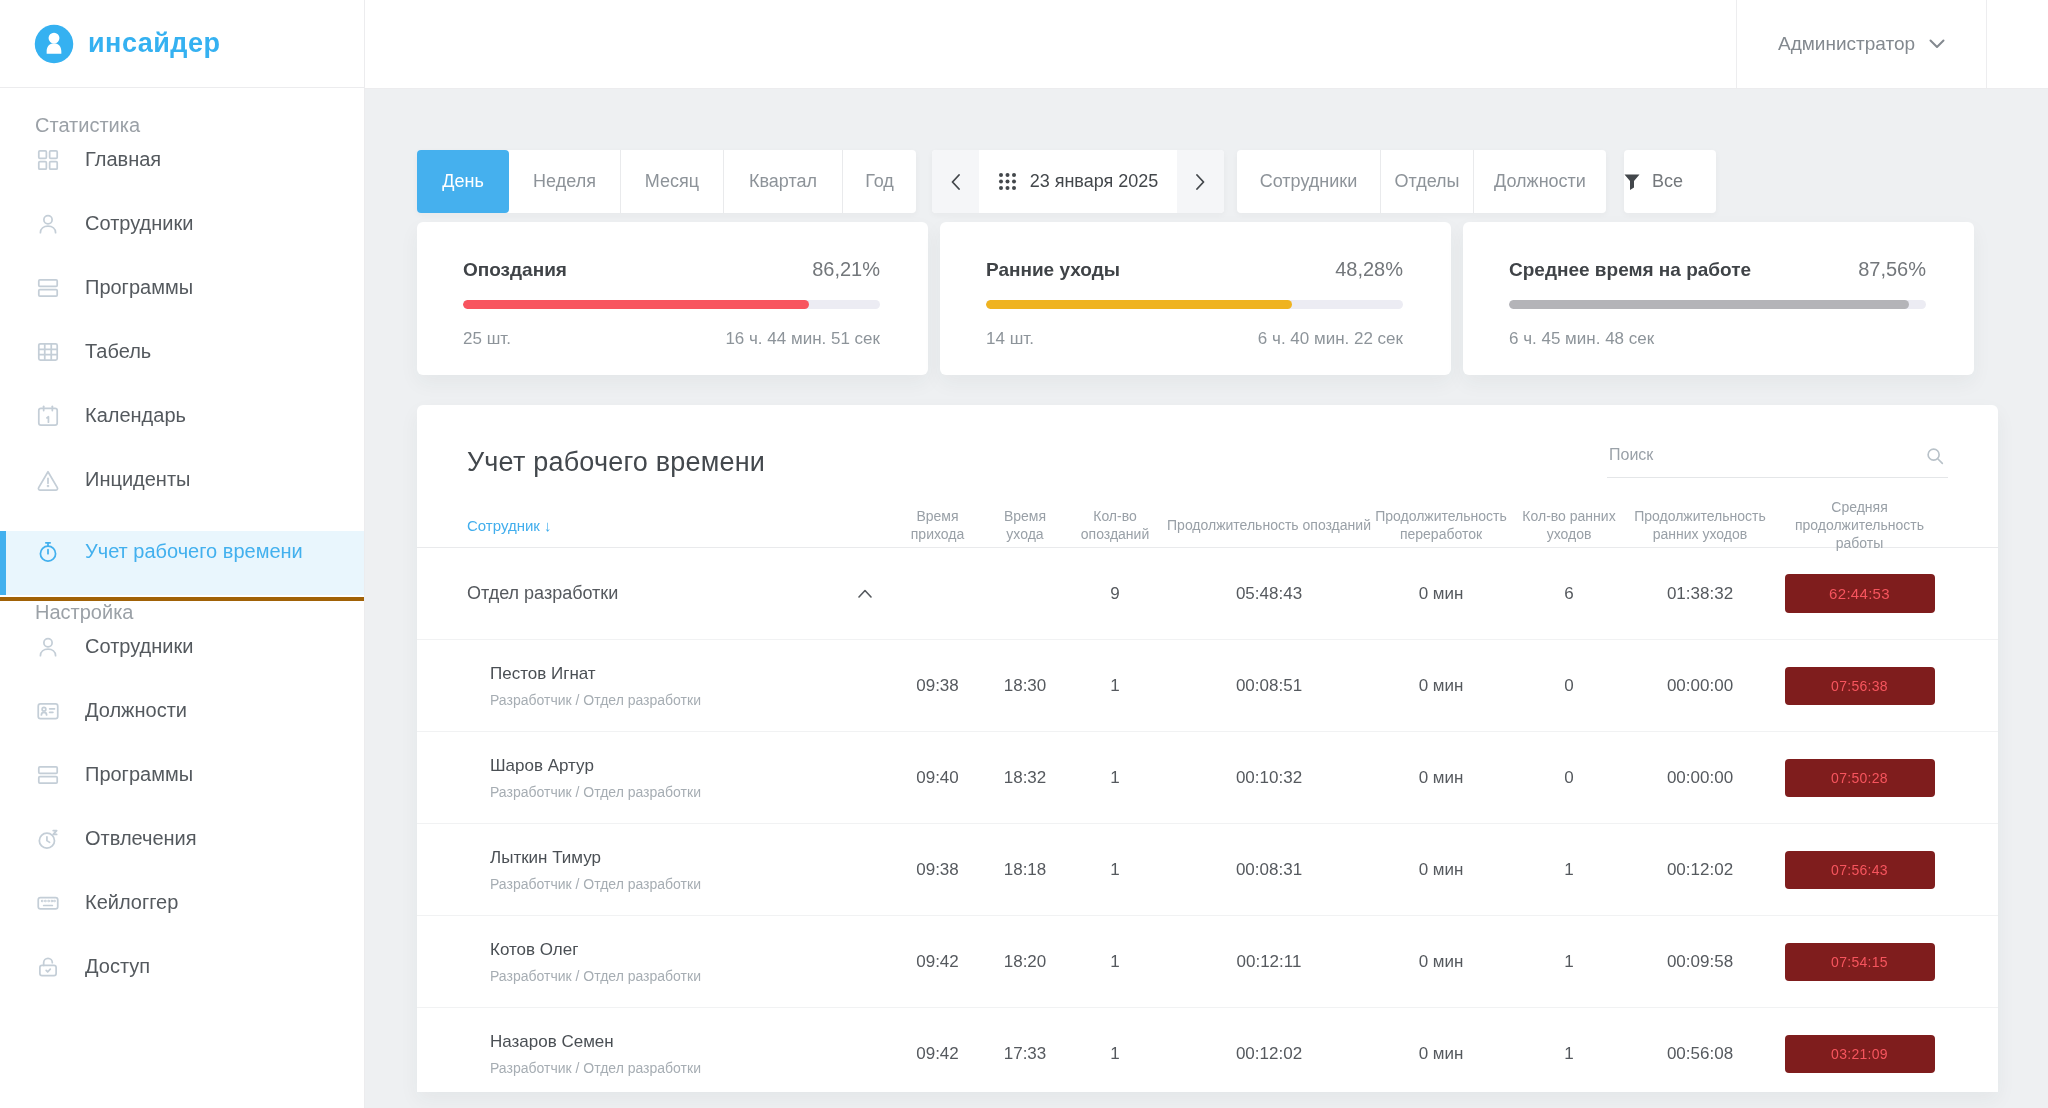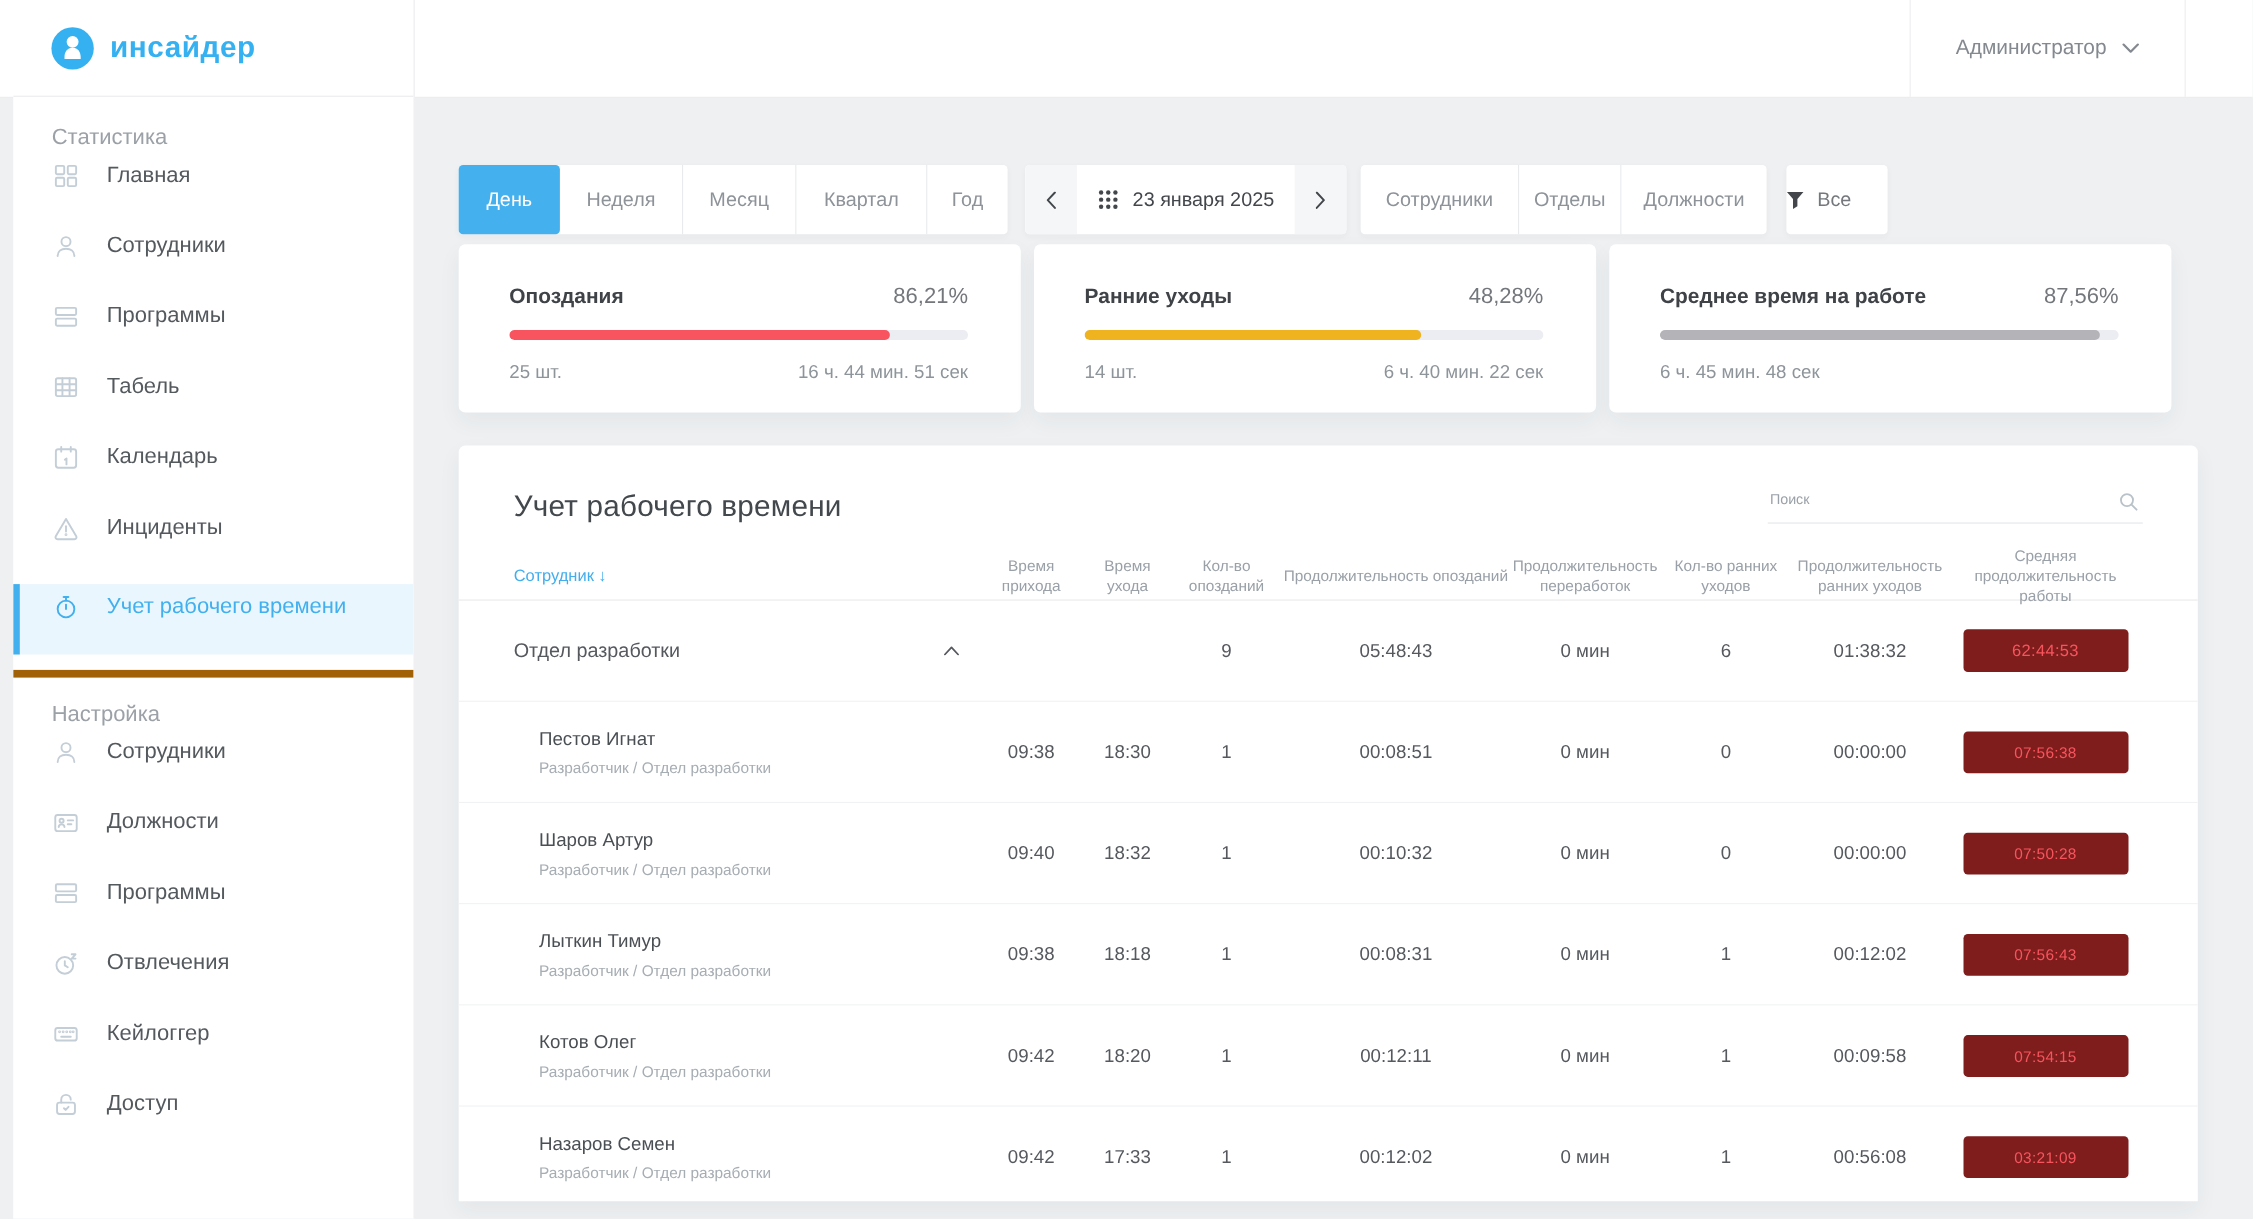--- a/index.html
+++ b/index.html
@@ -13,30 +13,30 @@
   .stroke-ic.blue{stroke:#42b0ee}
 
   
   .topbar{position:absolute;left:0;top:0;right:0;height:88px;background:#fff;border-bottom:1px solid #ececee;z-index:1}
   .user-menu{position:absolute;right:61px;top:0;width:249px;height:88px;
     border-left:1px solid #ededef;border-right:1px solid #ededef;
     display:flex;align-items:center;justify-content:center;gap:14px;cursor:pointer}
   .user-menu span{font-size:19px;color:#83898f}
 
   
-  .sidebar{position:absolute;left:12px;top:0;width:364px;bottom:0;background:#fff;border-right:1px solid #ececee;z-index:2;overflow:hidden}
+  .sidebar{position:absolute;left:0;top:0;width:364px;bottom:0;background:#fff;border-right:1px solid #ececee;z-index:2;overflow:hidden}
   .logo{height:88px;border-bottom:1px solid #ececee;display:flex;align-items:center;gap:13px;padding-left:33px;box-sizing:border-box}
   .logo-text{font-size:27px;font-weight:700;color:#35b1f1;letter-spacing:.5px}
   .sidebar-nav{padding-top:26px}
   .section-label{margin:0 0 10px 35px;font-size:20px;color:#9ba1a7}
   .nav-item{display:flex;align-items:flex-start;min-height:64px;padding-left:35px;gap:24px;cursor:pointer;box-sizing:border-box}
   .nav-label{font-size:20px;color:#54595e;line-height:1.25;padding-right:16px}
   .nav-item.active{background:#e9f6fd;border-left:6px solid #42b0ee;padding-left:29px;padding-top:8px;padding-bottom:8px}
   .nav-item.active .nav-label{color:#42b0ee}
-  .section--settings{border-top:7px solid #a16207;margin-top:14px;padding-top:22px}
+  .section--settings{border-top:4px solid #a16207;margin-top:2px;}
 
   
   .main{position:absolute;left:365px;top:89px;right:0;bottom:0;overflow:hidden}
 
   
   .controls{position:absolute;left:52px;top:61px;width:1581px;height:63px;display:flex;align-items:stretch}
   .seg-group{display:flex;background:#fff;border-radius:4px;box-shadow:0 2px 6px rgba(40,50,60,.04)}
   .seg{display:flex;align-items:center;justify-content:center;font-size:18px;color:#8d9399;
     border-right:1px solid #e9eaec;cursor:pointer;box-sizing:border-box}
   .seg:last-child{border-right:none}
@@ -59,21 +59,21 @@
   .bar{margin:19px 48px 0 46px;height:9px;border-radius:5px;background:#ececf3;overflow:hidden}
   .bar-fill{height:100%;border-radius:5px}
   .card-foot{display:flex;justify-content:space-between;margin:20px 48px 0 46px;font-size:17px;color:#8d949a}
 
   
   .table-card{position:absolute;left:52px;top:316px;width:1581px;height:687px;background:#fff;
     border-radius:6px 6px 0 0;box-shadow:0 8px 20px rgba(40,50,60,.05);overflow:hidden;box-sizing:border-box}
   .table-head{display:flex;justify-content:space-between;align-items:flex-end;padding:40px 50px 20px 50px}
   .table-title{font-size:27px;color:#43484d;letter-spacing:.2px}
   .search{position:relative;width:341px;border-bottom:1px solid #e4e6e8;padding-bottom:12px}
-  .search input{border:none;outline:none;background:transparent;font-size:13px;color:#1d4ed8;width:300px;
+  .search input{border:none;outline:none;background:transparent;font-size:16px;color:#1d4ed8;width:300px;
     font-family:"Liberation Sans",sans-serif}
   .search input::placeholder{color:#9aa1a8}
   .search .s-ic{position:absolute;right:2px;top:0}
 
   .tgrid{display:grid;grid-template-columns:423px 95px 80px 100px 208px 136px 120px 142px 177px;align-items:center}
   .thead{padding:0 50px;height:50px;border-bottom:1px solid #e9eaec;box-sizing:border-box}
   .th{font-size:14px;line-height:1.3;color:#99a0a7;text-align:center}
   .th.first{text-align:left;font-size:15px;color:#42aeed;cursor:pointer}
   .sort-arrow{color:#42aeed;font-size:15px;margin-left:4px}
   .trow{padding:0 50px;height:92px;box-sizing:border-box;border-bottom:1px solid #f1f2f3}

